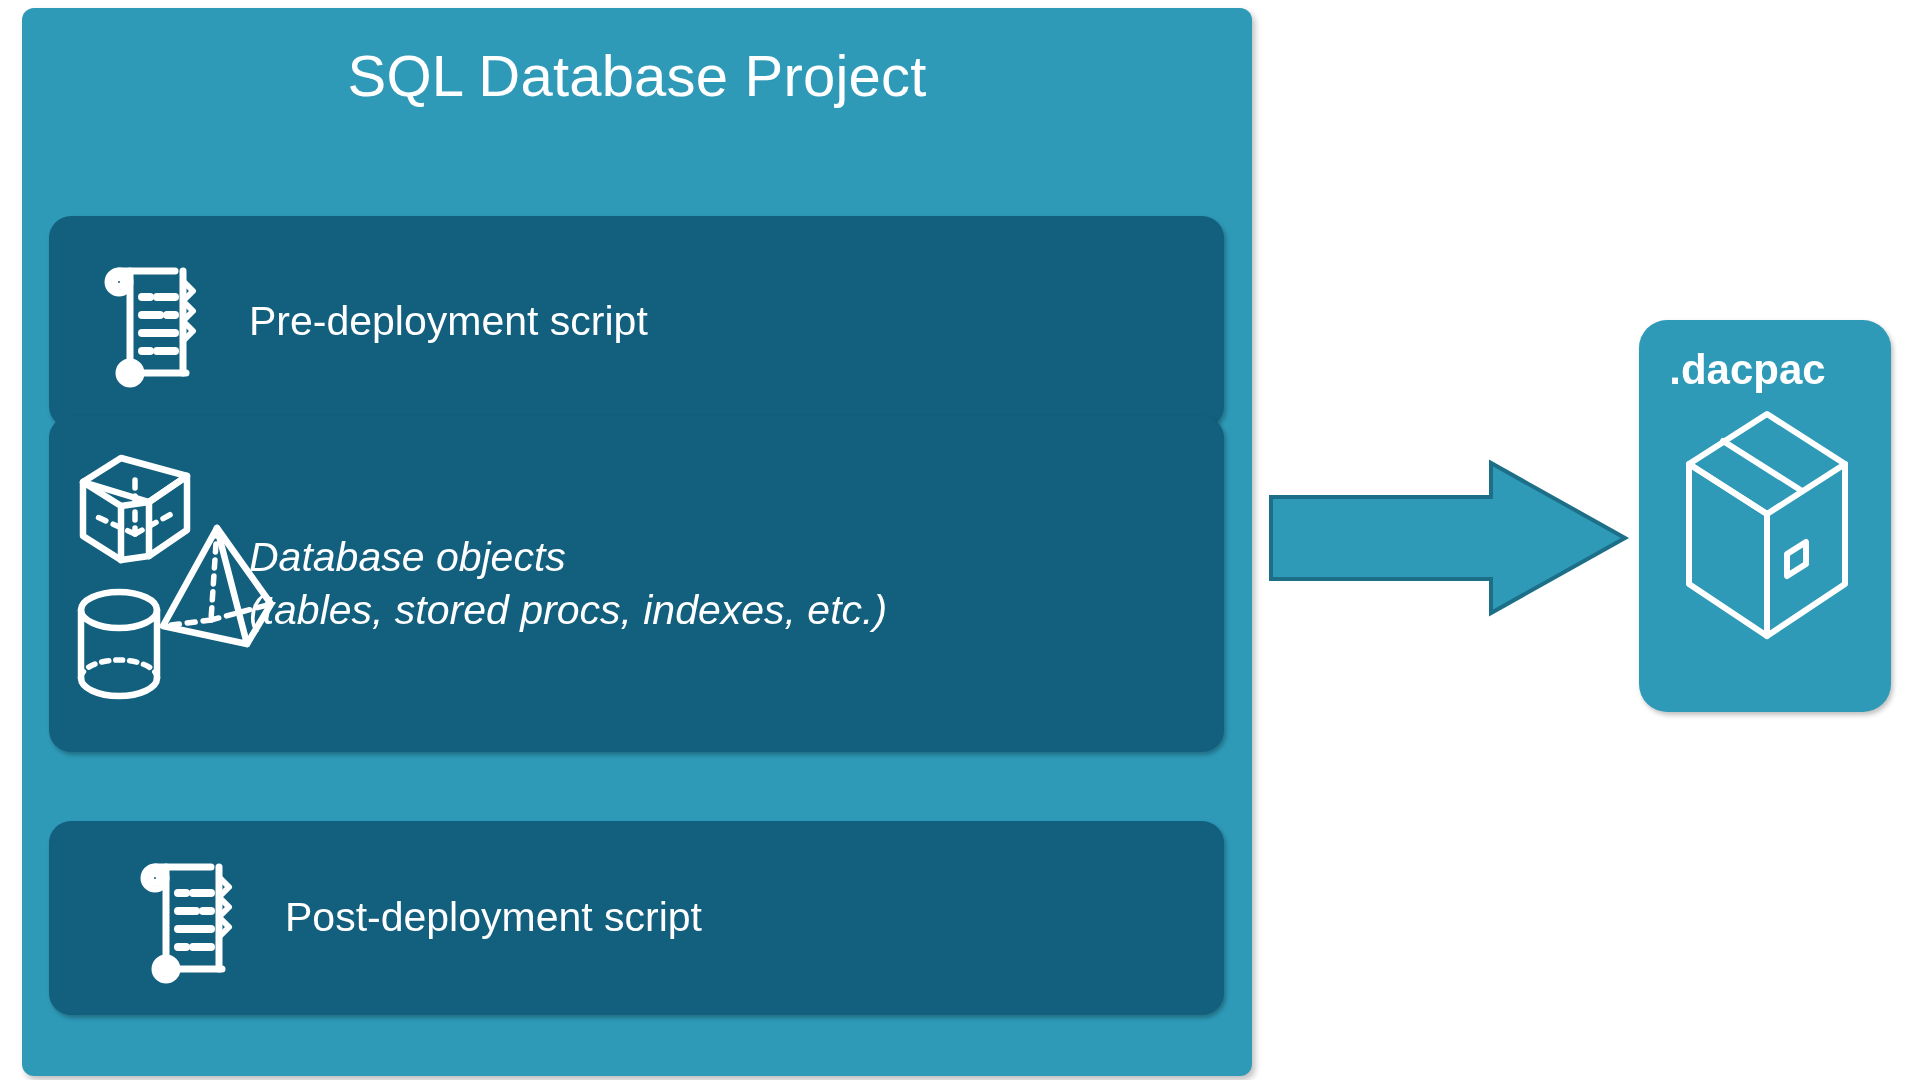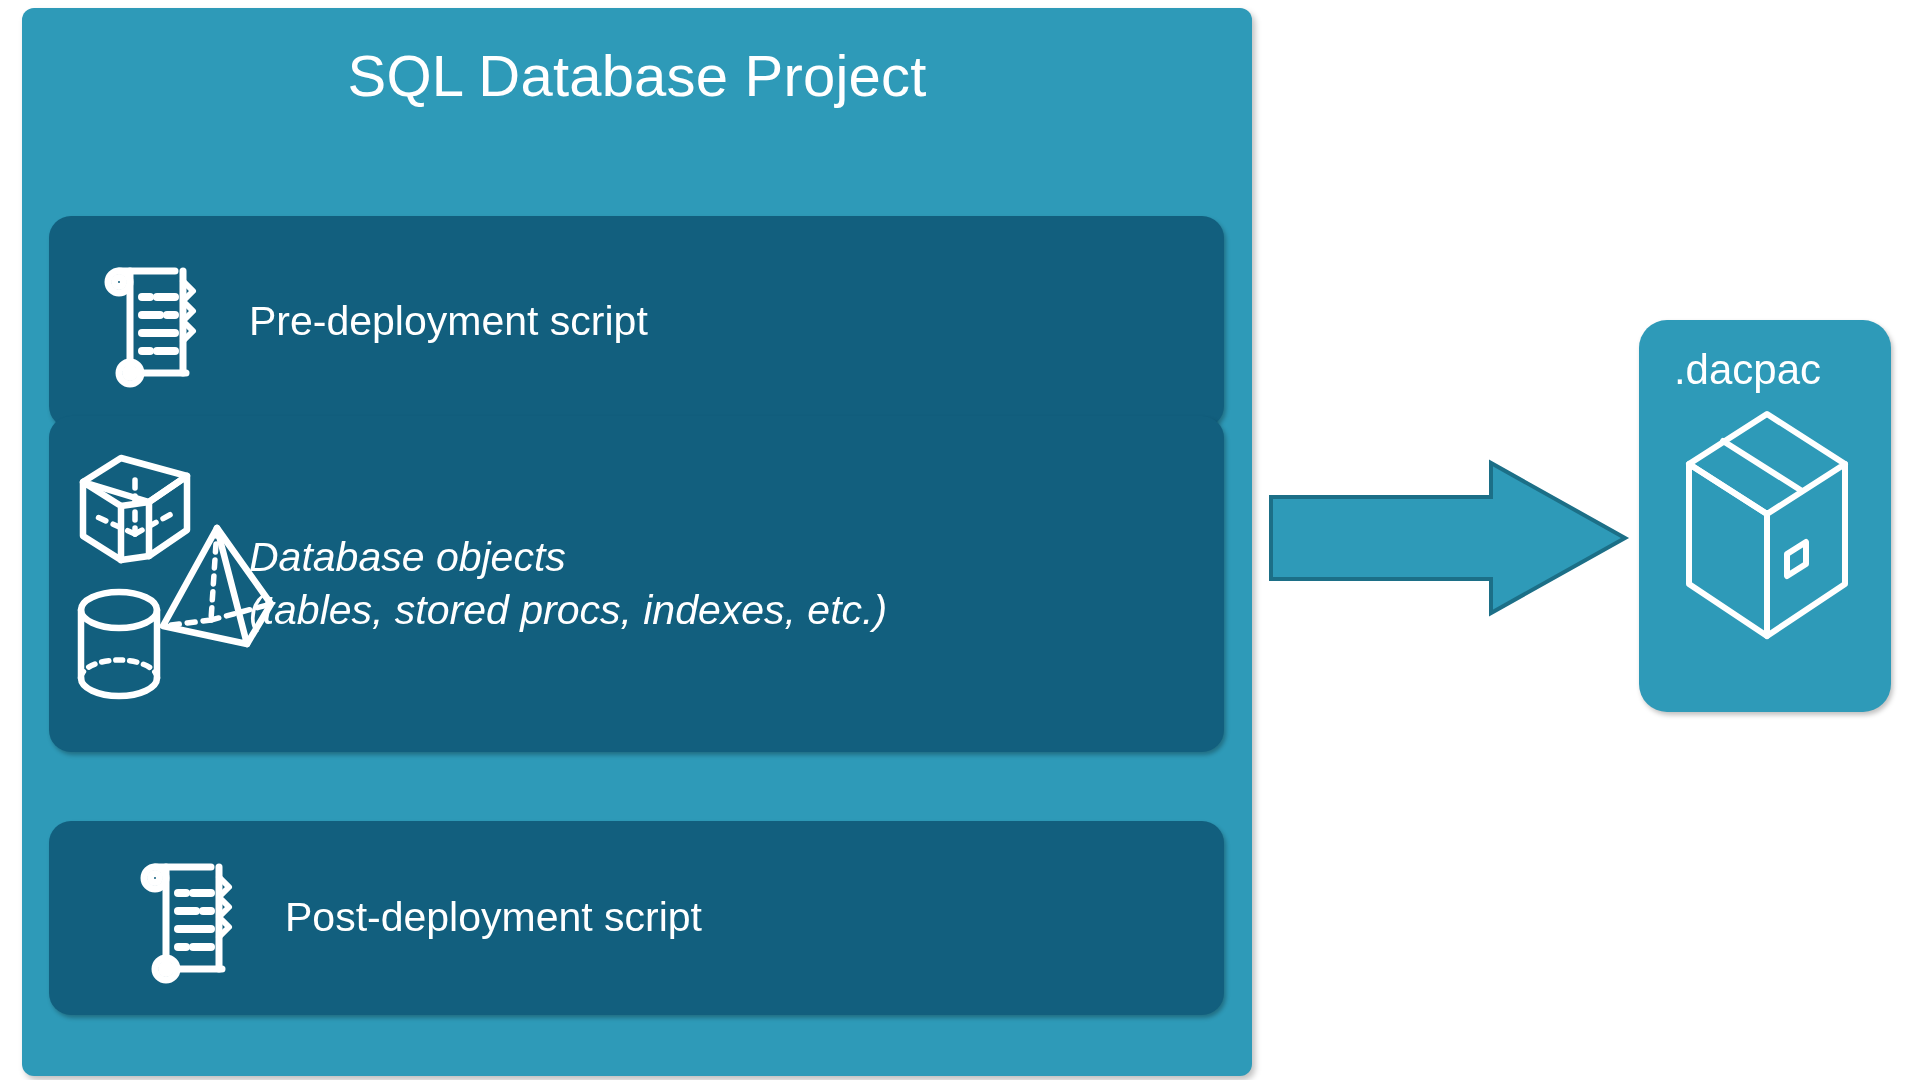--- a/index.html
+++ b/index.html
@@ -95,21 +95,21 @@
     border-radius: 28px;
     box-shadow: 2px 3px 5px rgba(0,0,0,0.25);
   }
   .dacpac-title {
     position: absolute;
     left: 0; top: 26px;
     width: 217px;
     text-align: center;
     color: #ffffff;
     font-size: 42px;
-    font-weight: normal;
+    font-weight: bold;
     white-space: nowrap;
   }
   .dacpac-icon {
     position: absolute;
     left: 36px; top: 86px;
     width: 185px; height: 260px;
   }
   svg { display: block; overflow: visible; }
 </style>
 </head>

